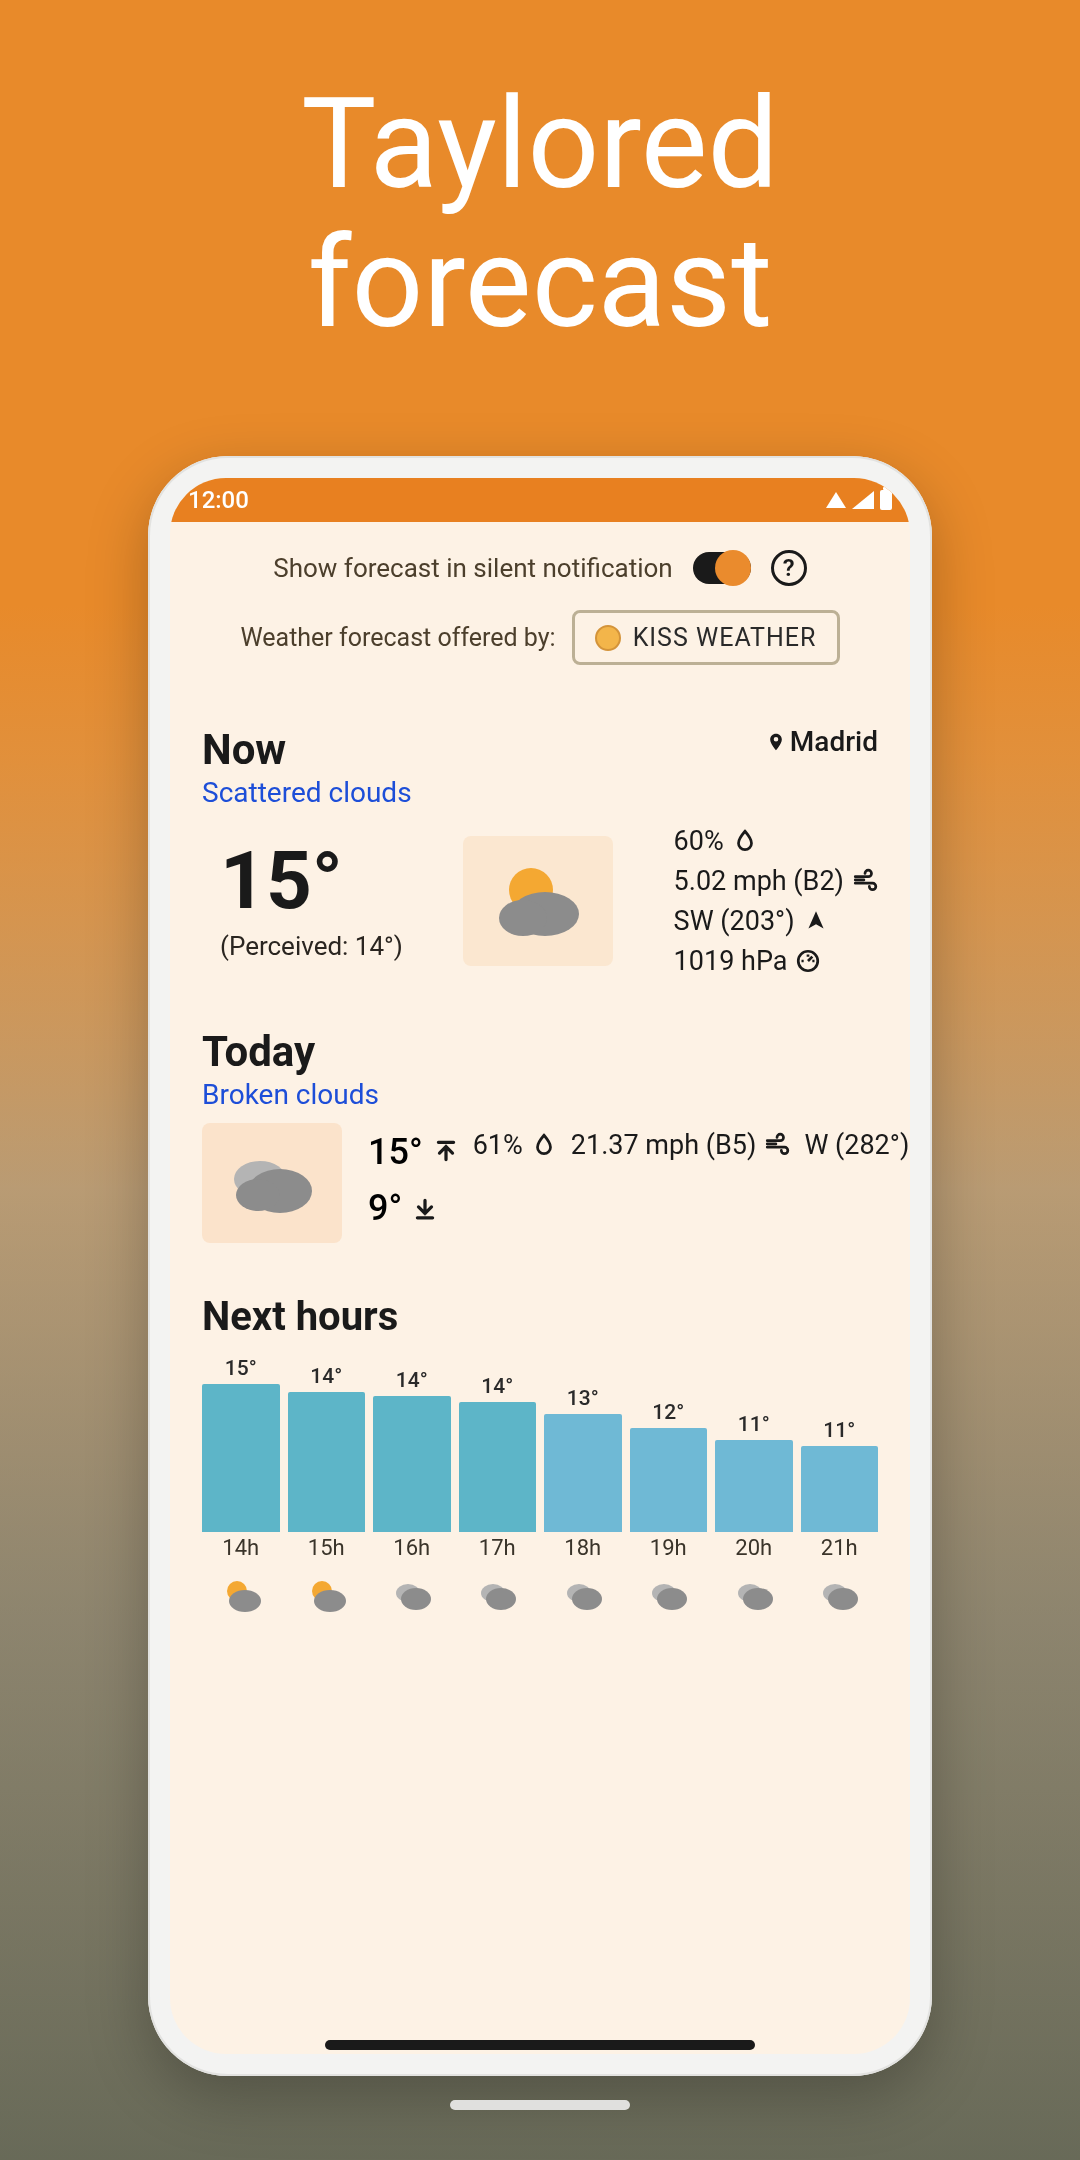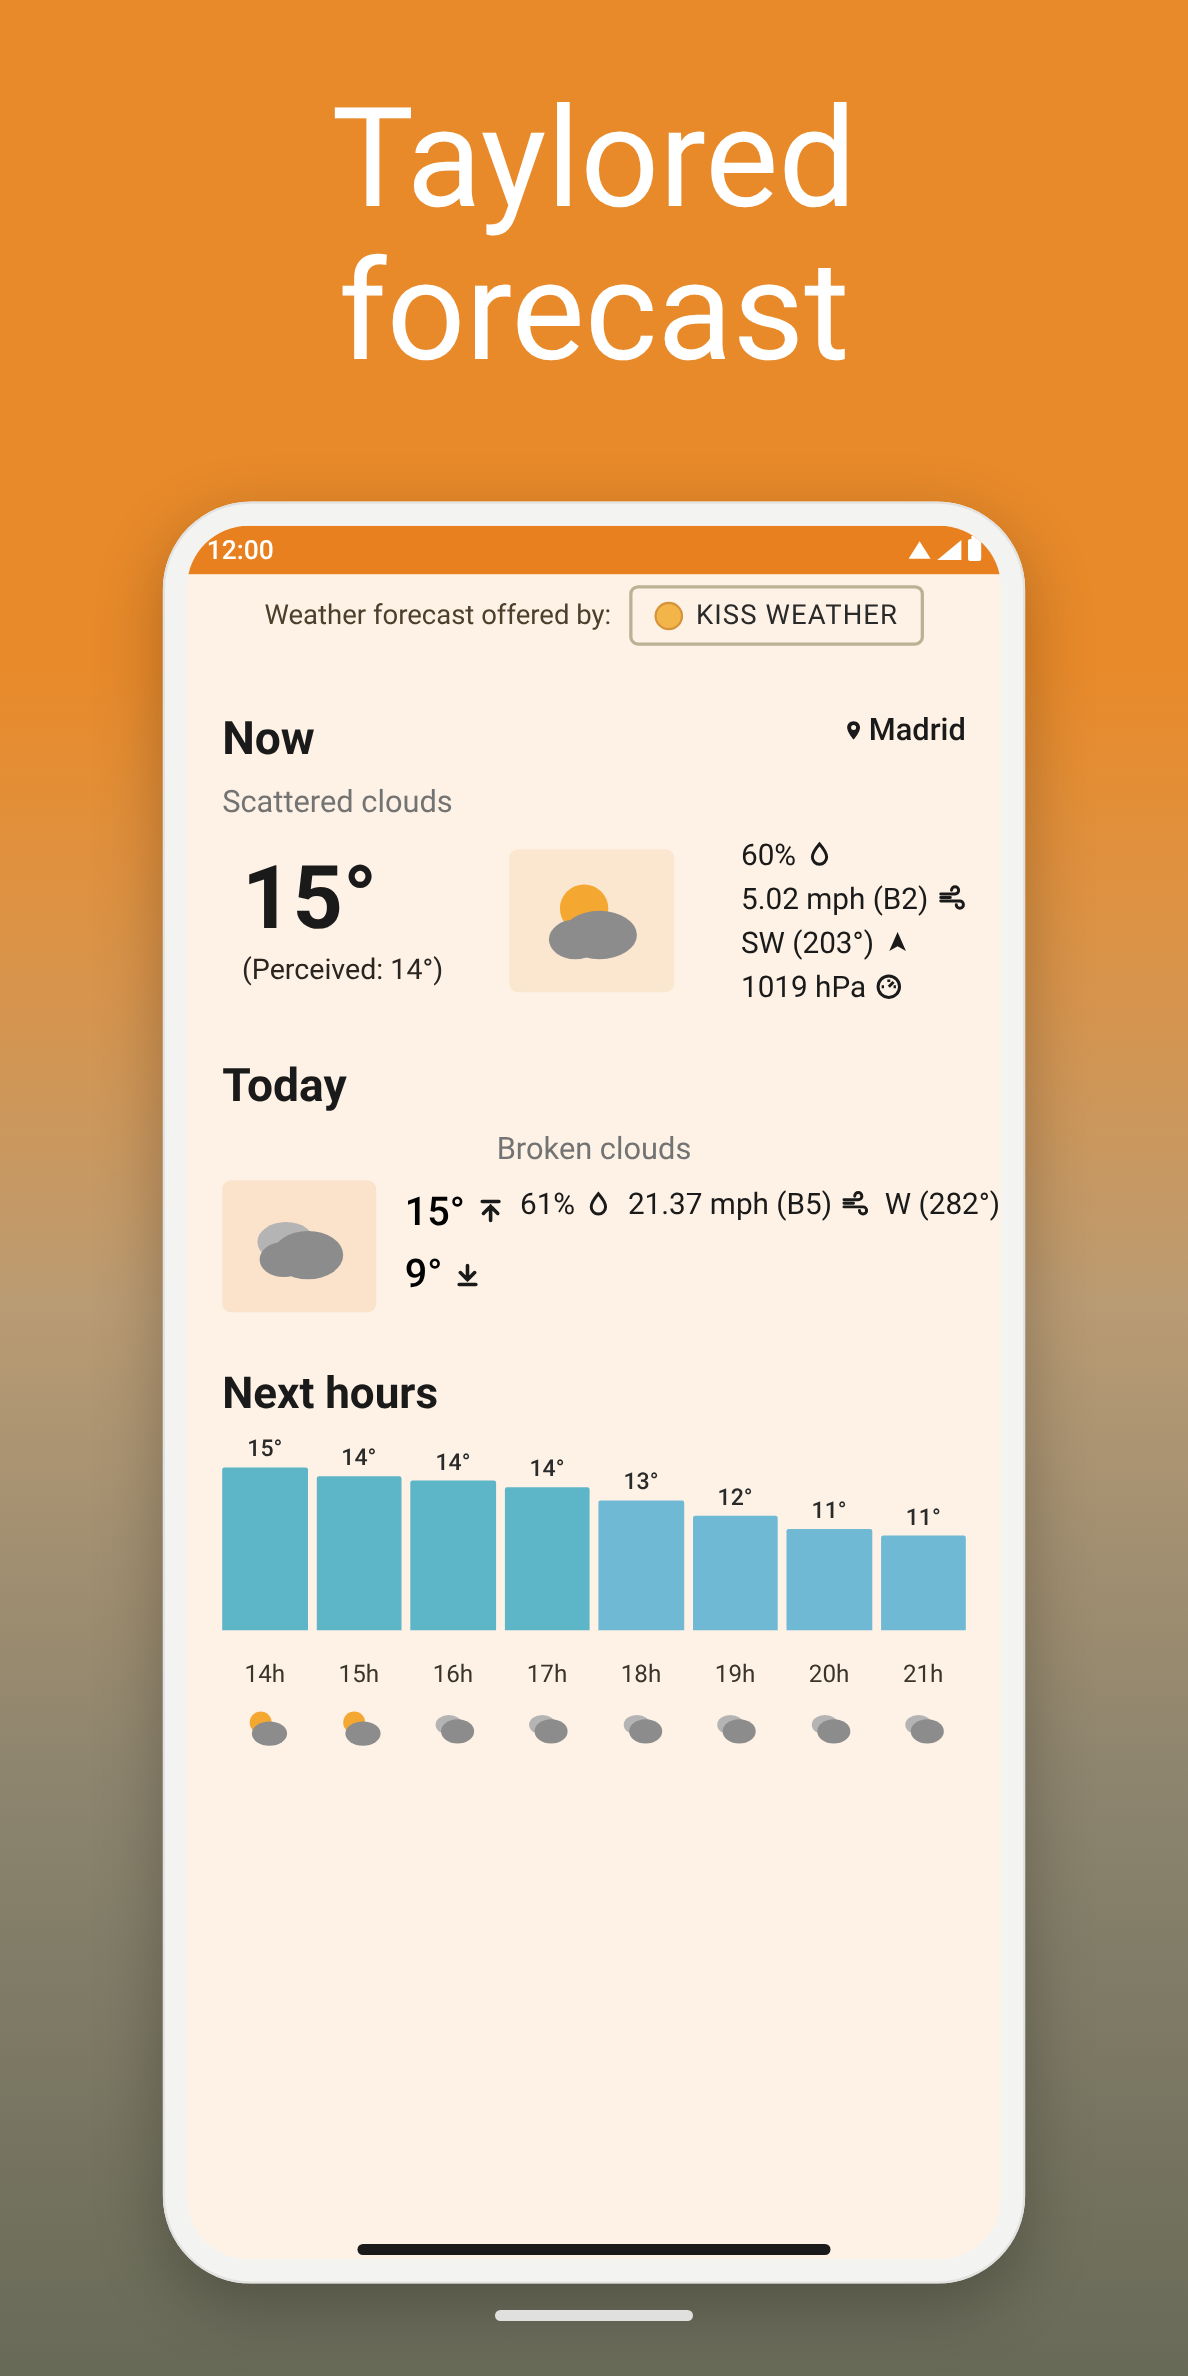--- a/index.html
+++ b/index.html
@@ -114,21 +114,21 @@
   margin: 10px 12px;
   background:#fdf2e5;
   border-radius:4px;
   padding: 16px 20px 24px;
 }
 .card + .card { margin-top: 0; }
 
 .now-head { display:flex; justify-content:space-between; align-items:flex-start; }
 .now-left { }
 .now-title { font-size:42px; font-weight:700; color:#1a1a1a; }
-.now-desc { font-size:28px; color:#737373; margin-top:16px;text-align:center;}
+.now-desc { font-size:28px; color:#1d4ed8; margin-top:2px;}
 .loc { font-size:28px; color:#1a1a1a; font-weight:500; display:flex; align-items:center; gap:4px;}
 .pin-icon { width:20px; height:26px; }
 
 .now-body { display:flex; align-items:center; justify-content:space-between; margin-top:16px; gap:10px;}
 .now-temp-col { flex:0 0 auto; text-align:left; padding-left:18px;}
 .now-temp { font-size:80px; font-weight:700; color:#1a1a1a; line-height:1;}
 .perceived { font-size:26px; color:#2a2520; margin-top:10px;}
 .weather-icon-box {
   width:150px; height:130px; background:#fbe7d0; border-radius:8px;
   display:flex; align-items:center; justify-content:center;
@@ -143,21 +143,21 @@
 .today-temps { display:flex; flex-direction:column; gap:14px; margin-top:8px;}
 .today-temps .trow { display:flex; align-items:center; gap:10px; font-size:36px; font-weight:500;}
 .today-right { margin-left:auto; display:flex; flex-direction:row; gap:14px; font-size:27px; color:#1a1a1a; text-align:right; padding-top:6px;}
 .sun-row { display:flex; gap:40px; margin-top:20px; justify-content:flex-start; padding-left:20px;}
 
 .hours-title { font-size:40px; font-weight:700; color:#1a1a1a; }
 .bars { display:flex; gap:8px; margin-top:22px; align-items:flex-end; height:170px;}
 .bar-item { flex:1; display:flex; flex-direction:column; align-items:center;}
 .bar-temp { font-size:21px; color:#2a2a2a; margin-bottom:4px; font-weight:500;}
 .bar { width:100%; background:#5db5c8; border-radius:2px 2px 0 0;}
-.hour-labels { display:flex; gap:8px; margin-top:28px;}
+.hour-labels { display:flex; gap:8px; margin-top:3px;}
 .hour-item { flex:1; text-align:center; font-size:22px; color:#3a342a;}
 .hour-icons { display:flex; gap:8px; margin-top:10px;}
 .hour-icon { flex:1; display:flex; align-items:center; justify-content:center; height:50px;}
 
 .nav-bar { position:absolute; bottom:4px; left:50%; transform:translateX(-50%); width:430px; height:10px; background:#1a1a1a; border-radius:5px;}
 .home-ind { position:absolute; bottom:-34px; left:50%; transform:translateX(-50%); width:180px; height:10px; background:#e0e0de; border-radius:5px;}
 
 
 .ico { width:26px; height:26px; }
 </style>
@@ -182,20 +182,29 @@
       <span>12:00</span>
       <div class="status-icons">
         <div class="tri"></div>
         <div class="sig"></div>
         <div class="batt"></div>
       </div>
     </div>
 
     <div class="screen">
 
+      <div class="notif-row">
+        <span class="notif-text">Show forecast in silent notification</span>
+        <div class="toggle">
+          <div class="toggle-knob"></div>
+        </div>
+        <div class="help-btn">
+          <span>?</span>
+        </div>
+      </div>
 
       <div class="provider-row">
         <span class="provider-label">Weather forecast offered by:</span>
         <div class="provider-chip">
           <div class="provider-dot"></div>
           <span class="provider-name">KISS WEATHER</span>
         </div>
       </div>
 
       <div class="card">

